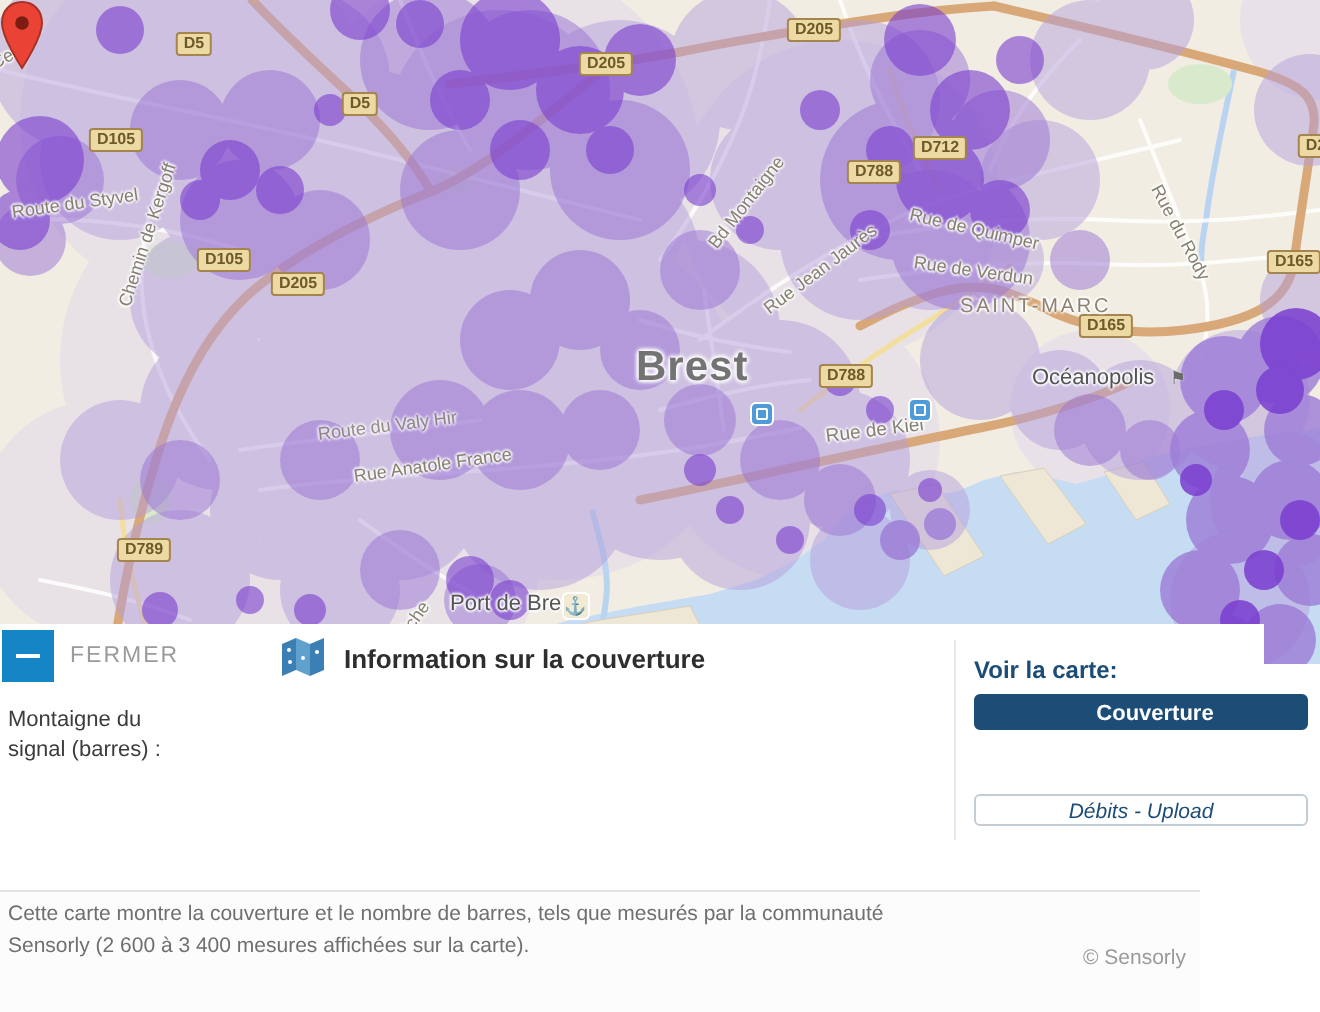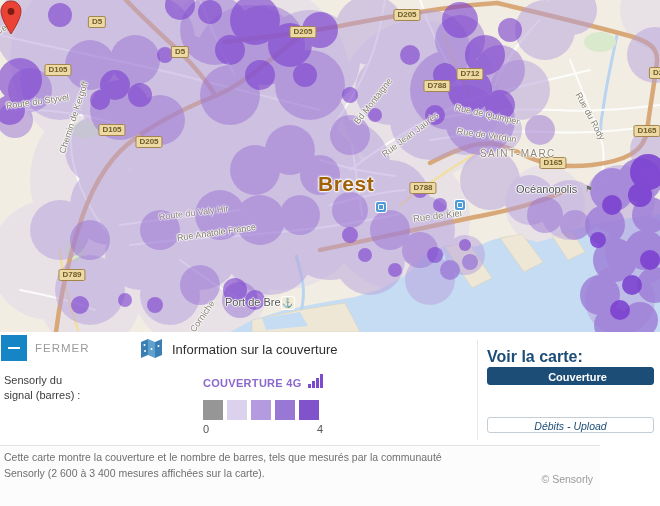--- a/index.html
+++ b/index.html
@@ -9,21 +9,21 @@
   }
   
   .map{position:absolute;left:0;top:0;width:660px;height:332px;overflow:hidden;background:#f1ede3;}
   .map svg{position:absolute;left:0;top:0;}
   .maplabel{
     position:absolute;font-size:9px;color:#85806f;white-space:nowrap;
     text-shadow:-1px 0 1px #fff,1px 0 1px #fff,0 -1px 1px #fff,0 1px 1px #fff;
     transform-origin:left center;
   }
   .city-label{
-    position:absolute;font-size:21px;font-weight:600;color:#a16207;letter-spacing:.5px;
+    position:absolute;font-size:21px;font-weight:600;color:#737373;letter-spacing:.5px;
     text-shadow:-1px 0 2px #fff,1px 0 2px #fff,0 -1px 2px #fff,0 1px 2px #fff;
   }
   .district-label{
     position:absolute;font-size:10px;color:#8d8271;letter-spacing:1.4px;
     text-shadow:-1px 0 1px #fff,1px 0 1px #fff,0 -1px 1px #fff,0 1px 1px #fff;
   }
   .poi-label{
     position:absolute;font-size:11px;color:#545454;white-space:nowrap;
     text-shadow:-1px 0 1px #fff,1px 0 1px #fff,0 -1px 1px #fff,0 1px 1px #fff;
   }
@@ -38,40 +38,40 @@
   }
   .transit::after{content:"";position:absolute;left:2px;top:2px;width:6px;height:6px;border:1px solid #fff;box-sizing:border-box;border-radius:1px;}
   .pin{position:absolute;left:347px;top:148px;width:22px;height:38px;}
   .anchor-box{
     position:absolute;width:12px;height:12px;background:#f2ead3;border-radius:2px;
     color:#8a7a52;font-size:9px;line-height:12px;text-align:center;
     box-shadow:0 0 0 1px #fff;
   }
   .flag-ico{position:absolute;font-size:9px;color:#6b6b6b;text-shadow:0 0 1px #fff;}
   
-  .panel{position:absolute;left:0;top:332px;width:632px;height:113px;background:#fff;}
+  .panel{position:absolute;left:0;top:312px;width:632px;height:113px;background:#fff;}
   .close-btn{position:absolute;left:1px;top:3px;width:26px;height:26px;background:#1585c5;border:0;cursor:pointer;}
   .close-btn .minus{position:absolute;left:7px;top:12px;width:12px;height:2px;background:#fff;}
   .close-label{position:absolute;left:35px;top:10px;font-size:11.5px;color:#9b9b9b;letter-spacing:1px;}
   .mapicon{position:absolute;left:140px;top:5px;width:23px;height:23px;}
-  .panel-title{position:absolute;left:172px;top:10px;font-size:13px;font-weight:normal;color:#2e2e2e;}
+  .panel-title{position:absolute;left:172px;top:10px;font-size:13px;font-weight:bold;color:#2e2e2e;}
   .signal-label{position:absolute;left:4px;top:41px;font-size:11px;color:#3c3c3c;line-height:15px;}
   .legend{position:absolute;left:203px;top:41px;width:120px;}
   .legend-title{font-size:11px;font-weight:bold;color:#8a68cc;letter-spacing:.3px;display:inline-block;}
   .bars-icon{position:absolute;right:0;top:1px;width:15px;height:14px;}
   .bars-icon i{position:absolute;bottom:0;width:3px;background:#7d4bd0;display:block;}
   .bars-icon i:nth-child(1){left:0;height:4px;}
   .bars-icon i:nth-child(2){left:4px;height:7px;}
   .bars-icon i:nth-child(3){left:8px;height:10px;}
   .bars-icon i:nth-child(4){left:12px;height:14px;}
   .swatches{margin-top:9px;display:flex;gap:4px;}
   .swatch{width:20px;height:20px;display:block;}
   .legend-scale{display:flex;justify-content:space-between;margin-top:3px;font-size:11px;color:#555;}
   .vdivider{position:absolute;left:477px;top:8px;width:1px;height:100px;background:#e8e8e8;}
-  .view-heading{position:absolute;left:487px;top:16px;font-size:16px;font-weight:bold;color:#1c4d77;}
+  .view-heading{position:absolute;left:487px;top:16px;font-size:12px;font-weight:bold;color:#1c4d77;}
   .btn-primary{
     position:absolute;left:487px;top:35px;width:167px;height:18px;
     background:#1c4d77;color:#fff;border:1px solid #1c4d77;border-radius:3px;
     font-size:11px;font-weight:bold;text-align:center;line-height:17px;cursor:pointer;
     font-family:"Liberation Sans",sans-serif;
     padding-left:20px;
   }
   .btn-outline{
     position:absolute;left:487px;width:167px;height:16px;
     background:#fff;color:#1c4d77;border:1px solid #c3cdd6;border-radius:3px;
@@ -364,44 +364,24 @@
     <path d="M8,2 L15,5 L15,21 L8,18 Z" fill="#5fa0cc"></path>
     <path d="M15,5 L22,2 L22,18 L15,21 Z" fill="#3c7fb5"></path>
     <circle cx="4.5" cy="8" r="1" fill="#fff"></circle>
       <circle cx="11.5" cy="12" r="1" fill="#fff"></circle>
     <circle cx="18.5" cy="9" r="1" fill="#fff"></circle>
       <circle cx="5" cy="14" r="1" fill="#fff"></circle>
   </svg>
   <span class="panel-title">Information sur la couverture</span>
 
   <div class="signal-label">
-    <div>Sensorly du</div>
+    <div>Montaigne du</div>
     <div>signal (barres) :</div>
   </div>
 
-  <div class="legend">
-    <span class="legend-title">COUVERTURE 4G</span>
-    <span class="bars-icon">
-        <i></i>
-        <i></i>
-        <i></i>
-        <i></i>
-      </span>
-    <div class="swatches">
-      <span class="swatch" style="background: rgb(150, 150, 150);"></span>
-      <span class="swatch" style="background: rgb(220, 210, 237);"></span>
-      <span class="swatch" style="background: rgb(180, 154, 222);"></span>
-      <span class="swatch" style="background: rgb(152, 120, 212);"></span>
-      <span class="swatch" style="background: rgb(129, 83, 203);"></span>
-    </div>
-    <div class="legend-scale">
-      <span>0</span>
-      <span>4</span>
-    </div>
-  </div>
 
   <div class="vdivider"></div>
 
   <div class="view-heading">Voir la carte:</div>
   <button class="btn-primary">Couverture</button>
   <button class="btn-outline btn-upload">Débits - Upload</button>
 </div>
 
 <div class="footer">
   <div class="footer-text">

